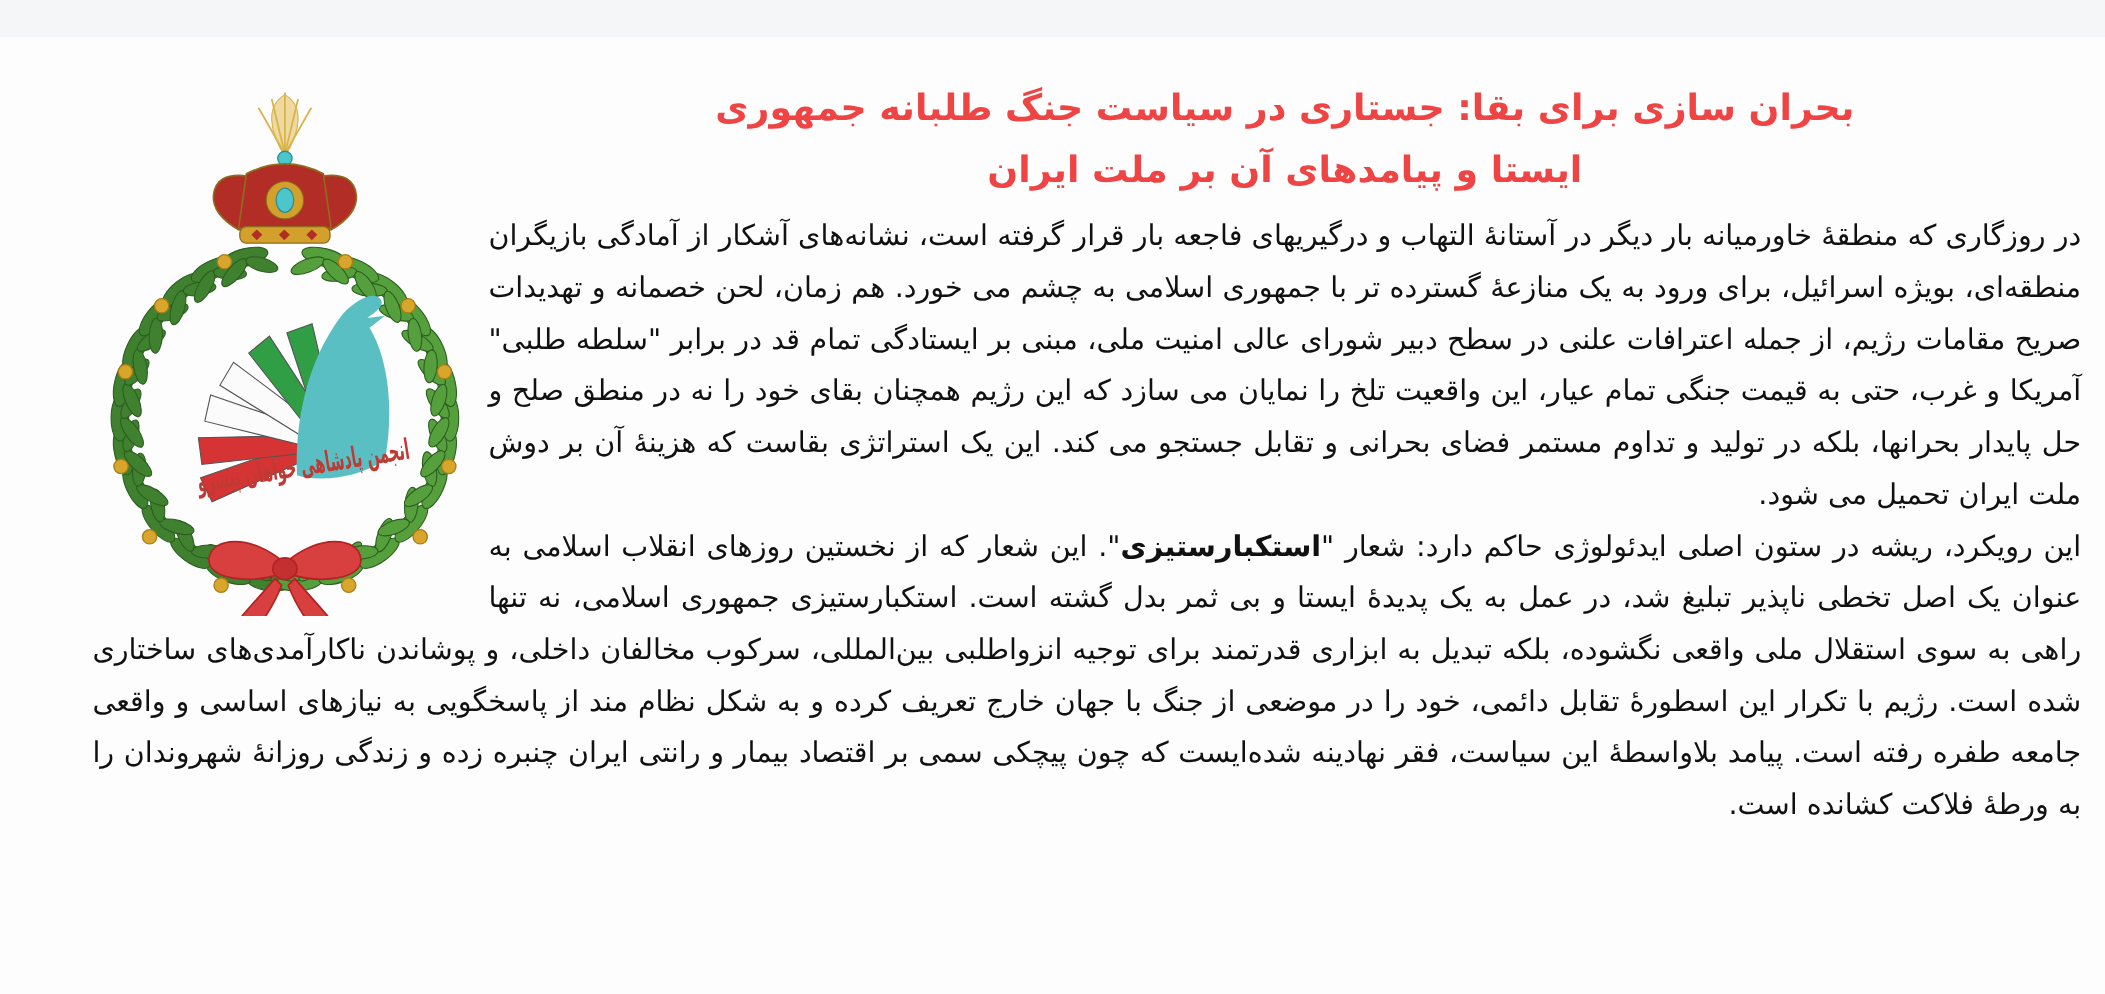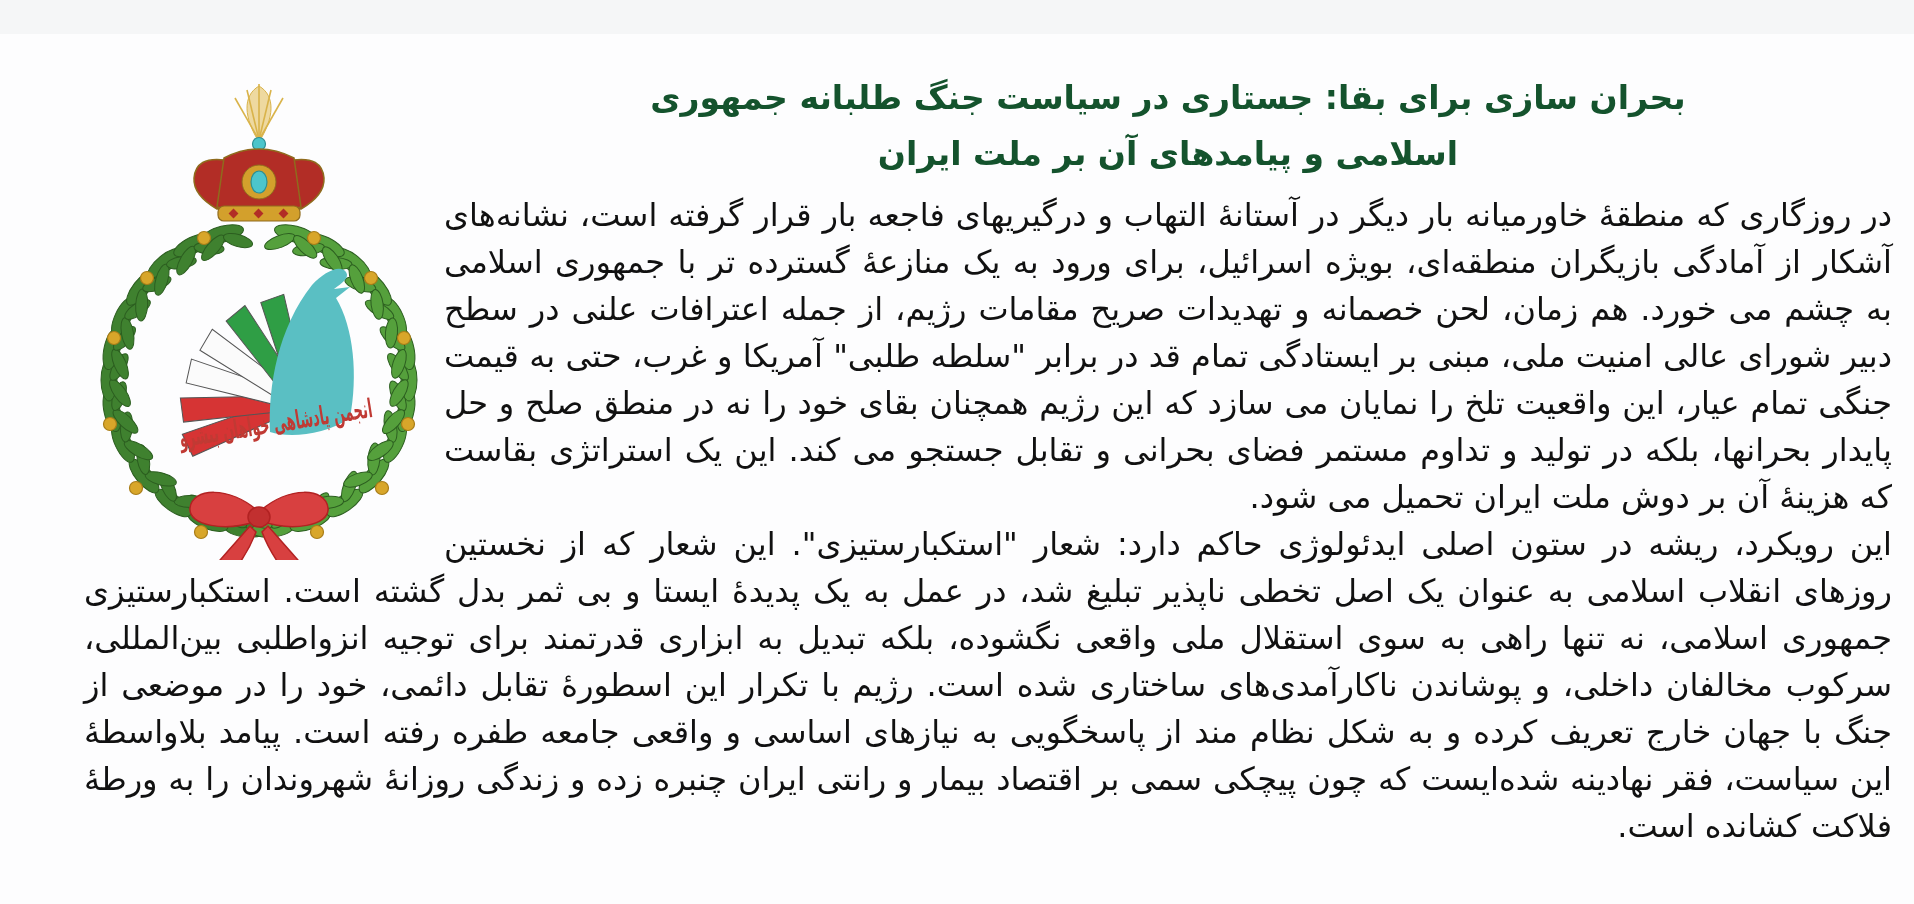--- a/index.html
+++ b/index.html
@@ -34,26 +34,26 @@
   }
   .doc-title {
     text-align: center;
     font-weight: bold;
     font-size: 33px;
     line-height: 56px;
     margin: 0 0 10px 0;
   }
   .body-text p {
     margin: 0;
-    font-size: 32px;
+    font-size: 26px;
     line-height: 47px;
     text-align: justify;
     text-justify: inter-word;
   }
-  .bold-term { font-weight: normal; }
+  .bold-term { font-weight: bold; }
 </style>
 </head>
 <body>
 
 <div class="top-band"></div>
 
 <div class="page">
 
   <svg class="emblem" viewBox="0 0 350 480" xmlns="http://www.w3.org/2000/svg">
     <defs>
@@ -151,23 +151,23 @@
 
     <g stroke="#b22222" stroke-width="1.5">
       <path d="M175,432 C145,405 108,408 106,428 C104,446 142,452 173,441 Z" fill="#d84040"></path>
       <path d="M175,432 C205,405 242,408 244,428 C246,446 208,452 177,441 Z" fill="#d84040"></path>
       <path d="M166,446 C152,462 141,474 131,486 L149,481 L146,496 C158,481 166,468 172,452 Z" fill="#d84040"></path>
       <path d="M184,446 C198,462 209,474 219,486 L201,481 L204,496 C192,481 184,468 178,452 Z" fill="#d84040"></path>
       <ellipse cx="175" cy="437" rx="11" ry="10" fill="#c23030"></ellipse>
     </g>
   </svg>
 
-  <div class="doc-title" style="color:#14532d">
+  <div class="doc-title" style="color:#ef4444">
     <div>بحران سازی برای بقا: جستاری در سیاست جنگ طلبانه جمهوری</div>
-    <div>اسلامی و پیامدهای آن بر ملت ایران</div>
+    <div>ایستا و پیامدهای آن بر ملت ایران</div>
   </div>
 
   <div class="body-text">
     <p>در روزگاری که منطقهٔ خاورمیانه بار دیگر در آستانهٔ التهاب و درگیریهای فاجعه بار قرار گرفته است، نشانه‌های آشکار از آمادگی بازیگران منطقه‌ای، بویژه اسرائیل، برای ورود به یک منازعهٔ گسترده تر با جمهوری اسلامی به چشم می خورد. هم زمان، لحن خصمانه و تهدیدات صریح مقامات رژیم، از جمله اعترافات علنی در سطح دبیر شورای عالی امنیت ملی، مبنی بر ایستادگی تمام قد در برابر "سلطه طلبی" آمریکا و غرب، حتی به قیمت جنگی تمام عیار، این واقعیت تلخ را نمایان می سازد که این رژیم همچنان بقای خود را نه در منطق صلح و حل پایدار بحرانها، بلکه در تولید و تداوم مستمر فضای بحرانی و تقابل جستجو می کند. این یک استراتژی بقاست که هزینهٔ آن بر دوش ملت ایران تحمیل می شود.</p>
     <p><span>این رویکرد، ریشه در ستون اصلی ایدئولوژی حاکم دارد: شعار "</span><span class="bold-term">استکبارستیزی</span><span>". این شعار که از نخستین روزهای انقلاب اسلامی به عنوان یک اصل تخطی ناپذیر تبلیغ شد، در عمل به یک پدیدهٔ ایستا و بی ثمر بدل گشته است. استکبارستیزی جمهوری اسلامی، نه تنها راهی به سوی استقلال ملی واقعی نگشوده، بلکه تبدیل به ابزاری قدرتمند برای توجیه انزواطلبی بین‌المللی، سرکوب مخالفان داخلی، و پوشاندن ناکارآمدی‌های ساختاری شده است. رژیم با تکرار این اسطورهٔ تقابل دائمی، خود را در موضعی از جنگ با جهان خارج تعریف کرده و به شکل نظام مند از پاسخگویی به نیازهای اساسی و واقعی جامعه طفره رفته است. پیامد بلاواسطهٔ این سیاست، فقر نهادینه شده‌ایست که چون پیچکی سمی بر اقتصاد بیمار و رانتی ایران چنبره زده و زندگی روزانهٔ شهروندان را به ورطهٔ فلاکت کشانده است.</span></p>
   </div>
 
 </div>
 
 </body></html>

